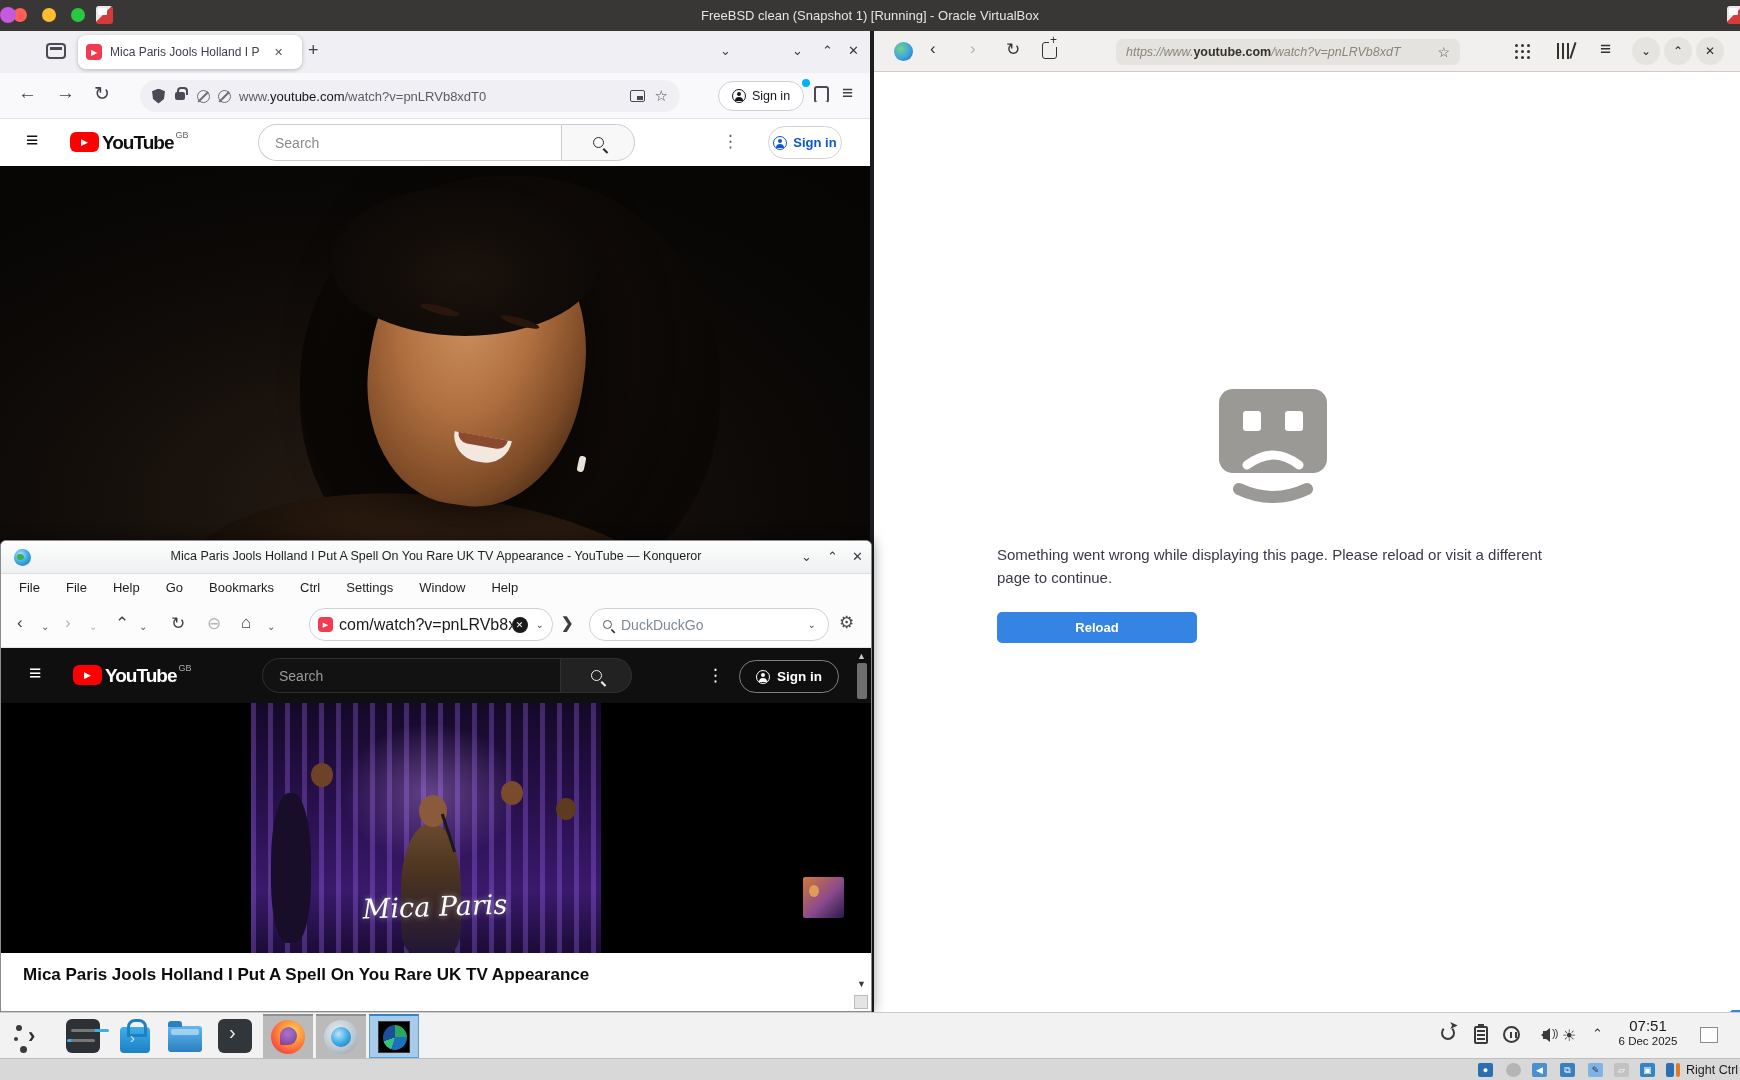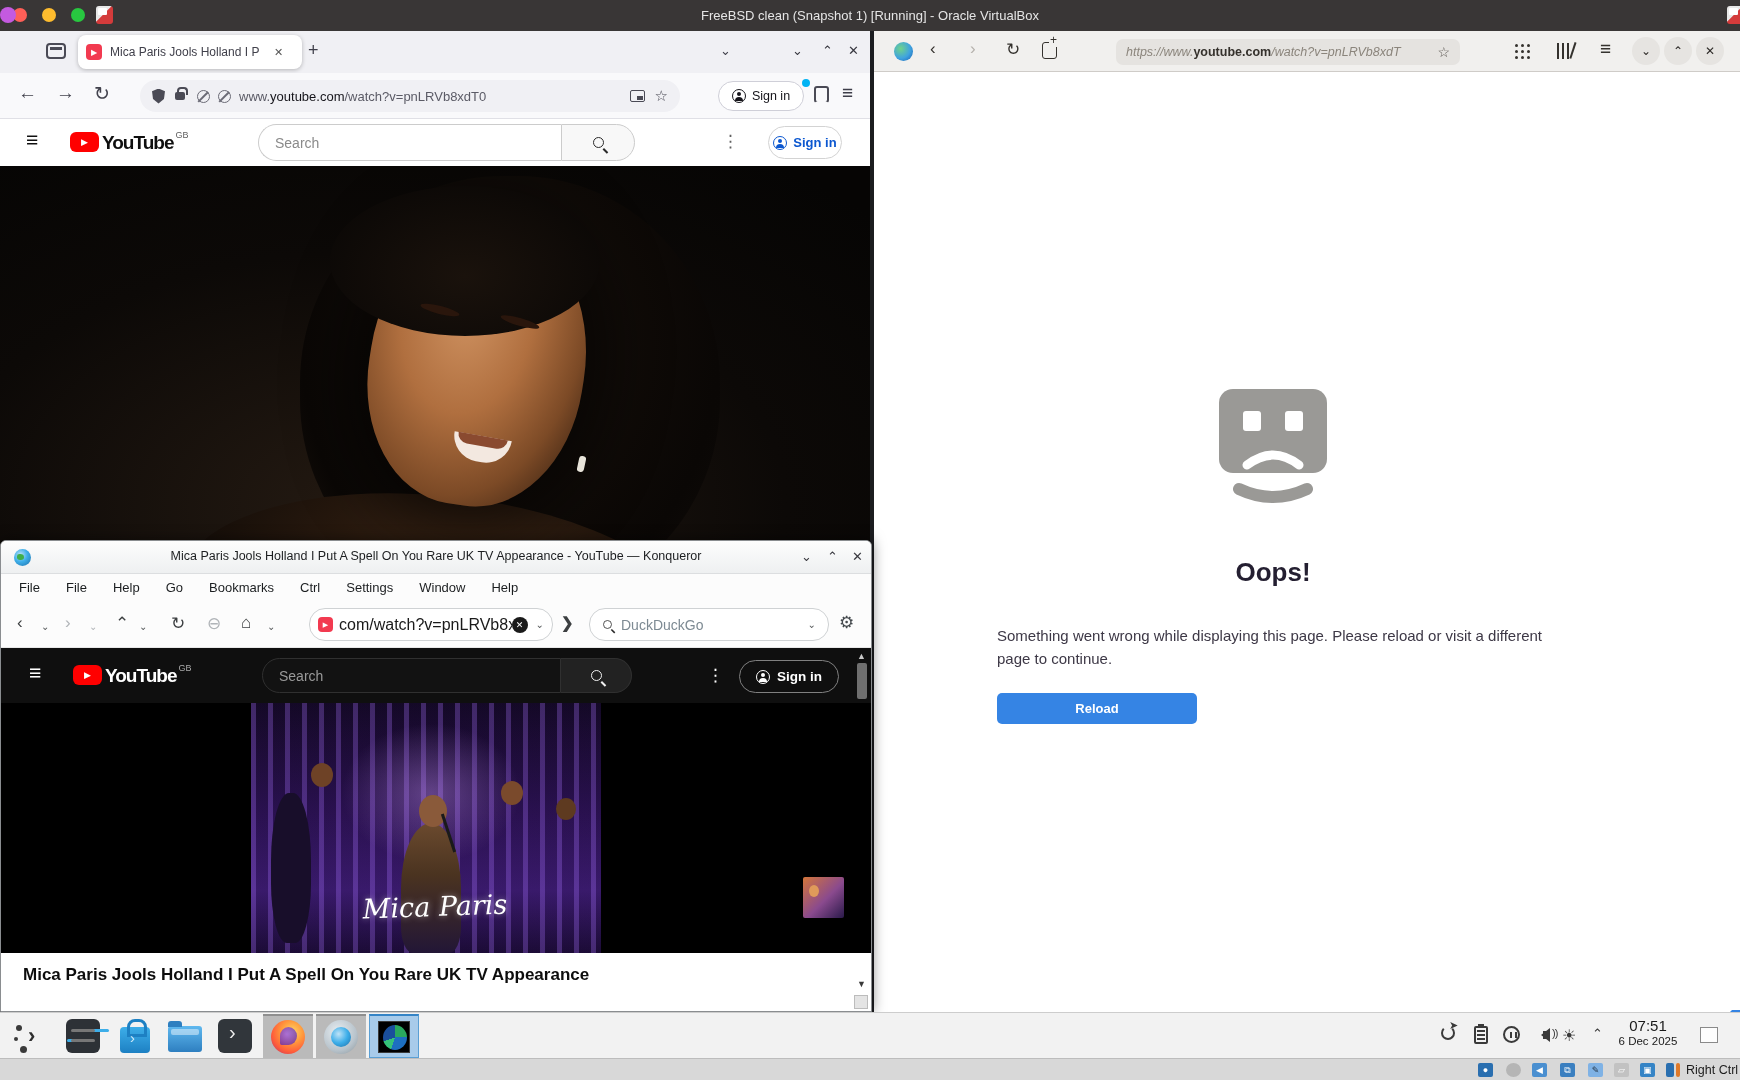--- a/index.html
+++ b/index.html
@@ -351,21 +351,20 @@
   </div>
   <div id="ep-content">
     <div id="oops-block">
       <svg id="sad-icon" width="112" height="120" viewBox="0 0 112 120">
         <rect x="2" y="2" width="108" height="84" rx="14" fill="#9a9996"></rect>
         <rect x="26" y="24" width="18" height="20" rx="3" fill="#ffffff"></rect>
         <rect x="68" y="24" width="18" height="20" rx="3" fill="#ffffff"></rect>
         <path d="M 30 78 Q 56 58 82 78" stroke="#ffffff" stroke-width="9" fill="none" stroke-linecap="round"></path>
         <path d="M 22 102 Q 56 118 90 102" stroke="#9a9996" stroke-width="12" fill="none" stroke-linecap="round"></path>
       </svg>
-      <div id="oops-title">Oops!</div>
       <div id="oops-msg">Something went wrong while displaying this page. Please reload or visit a different page to continue.</div>
       <button id="reload-btn">Reload</button>
     </div>
   </div>
 </div>
 
 <div class="window" id="konqueror">
   <div id="kq-titlebar">
     <span class="kq-globe"></span>
     <span id="kq-title">Mica Paris Jools Holland I Put A Spell On You Rare UK TV Appearance - YouTube — Konqueror</span>

